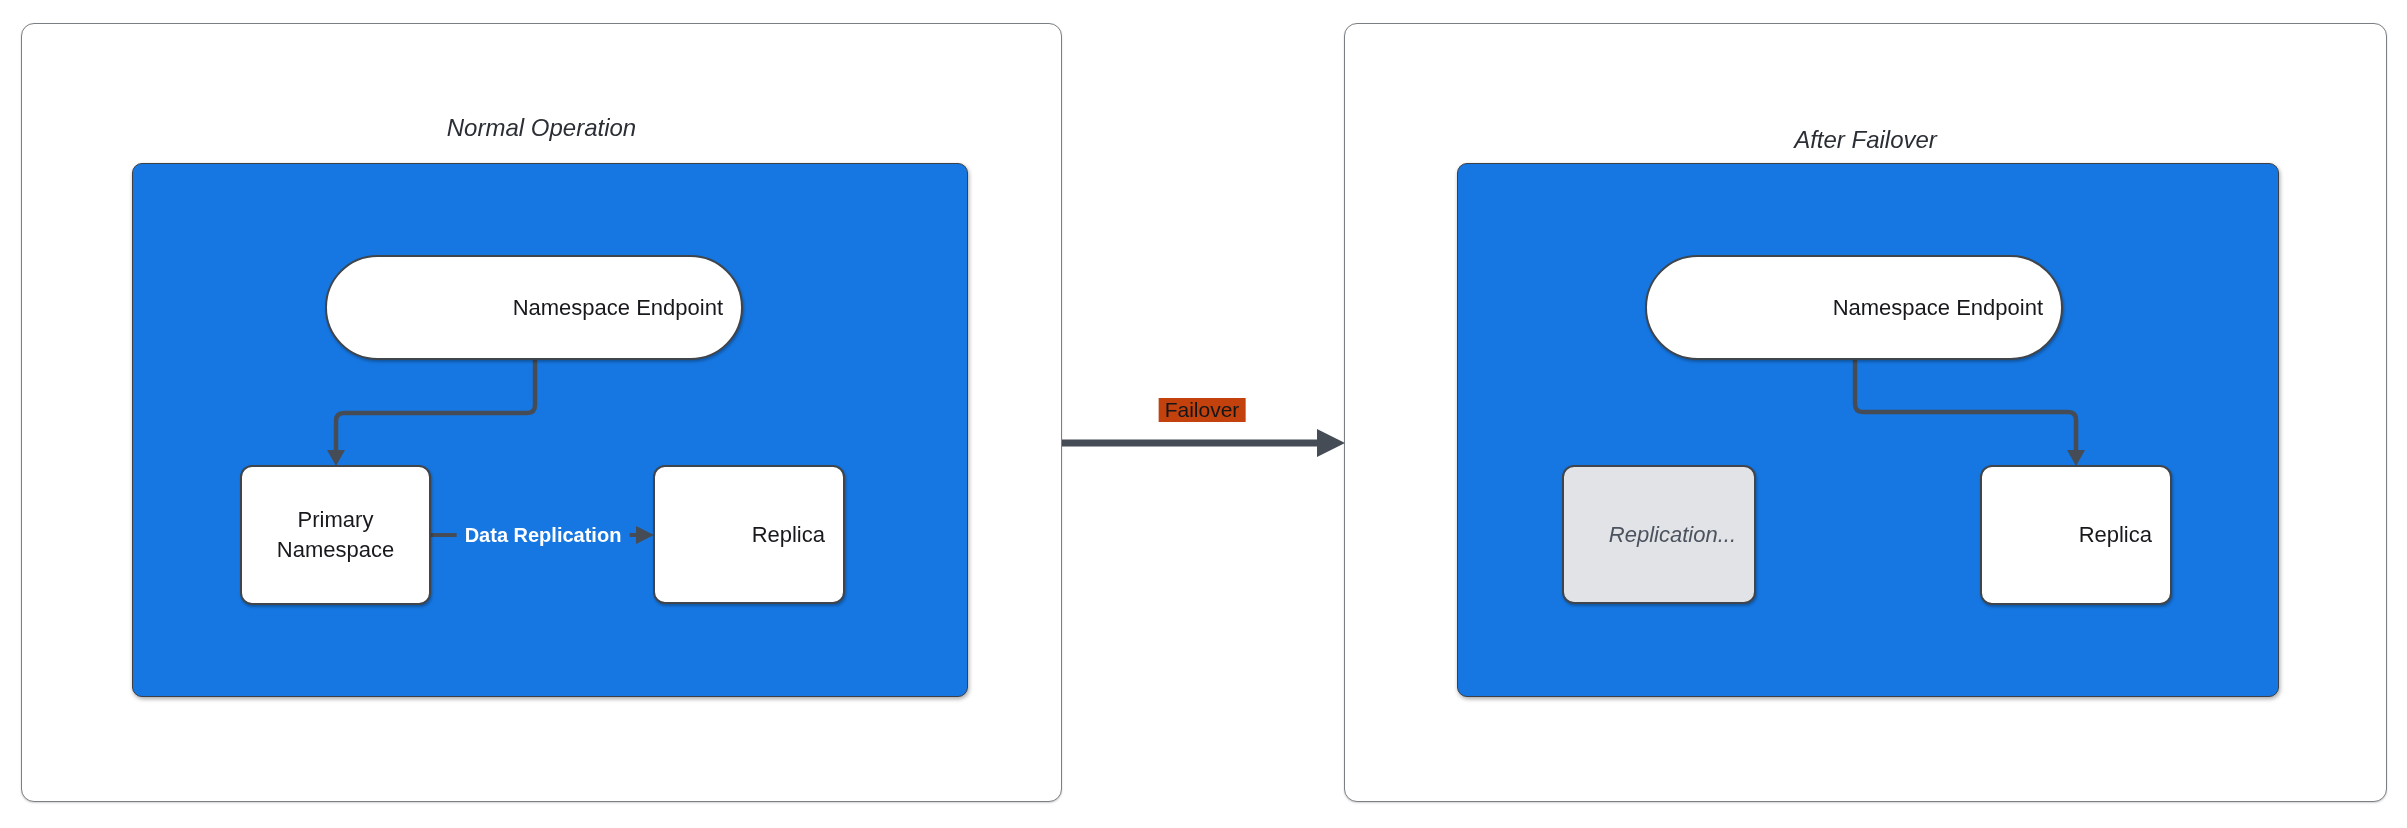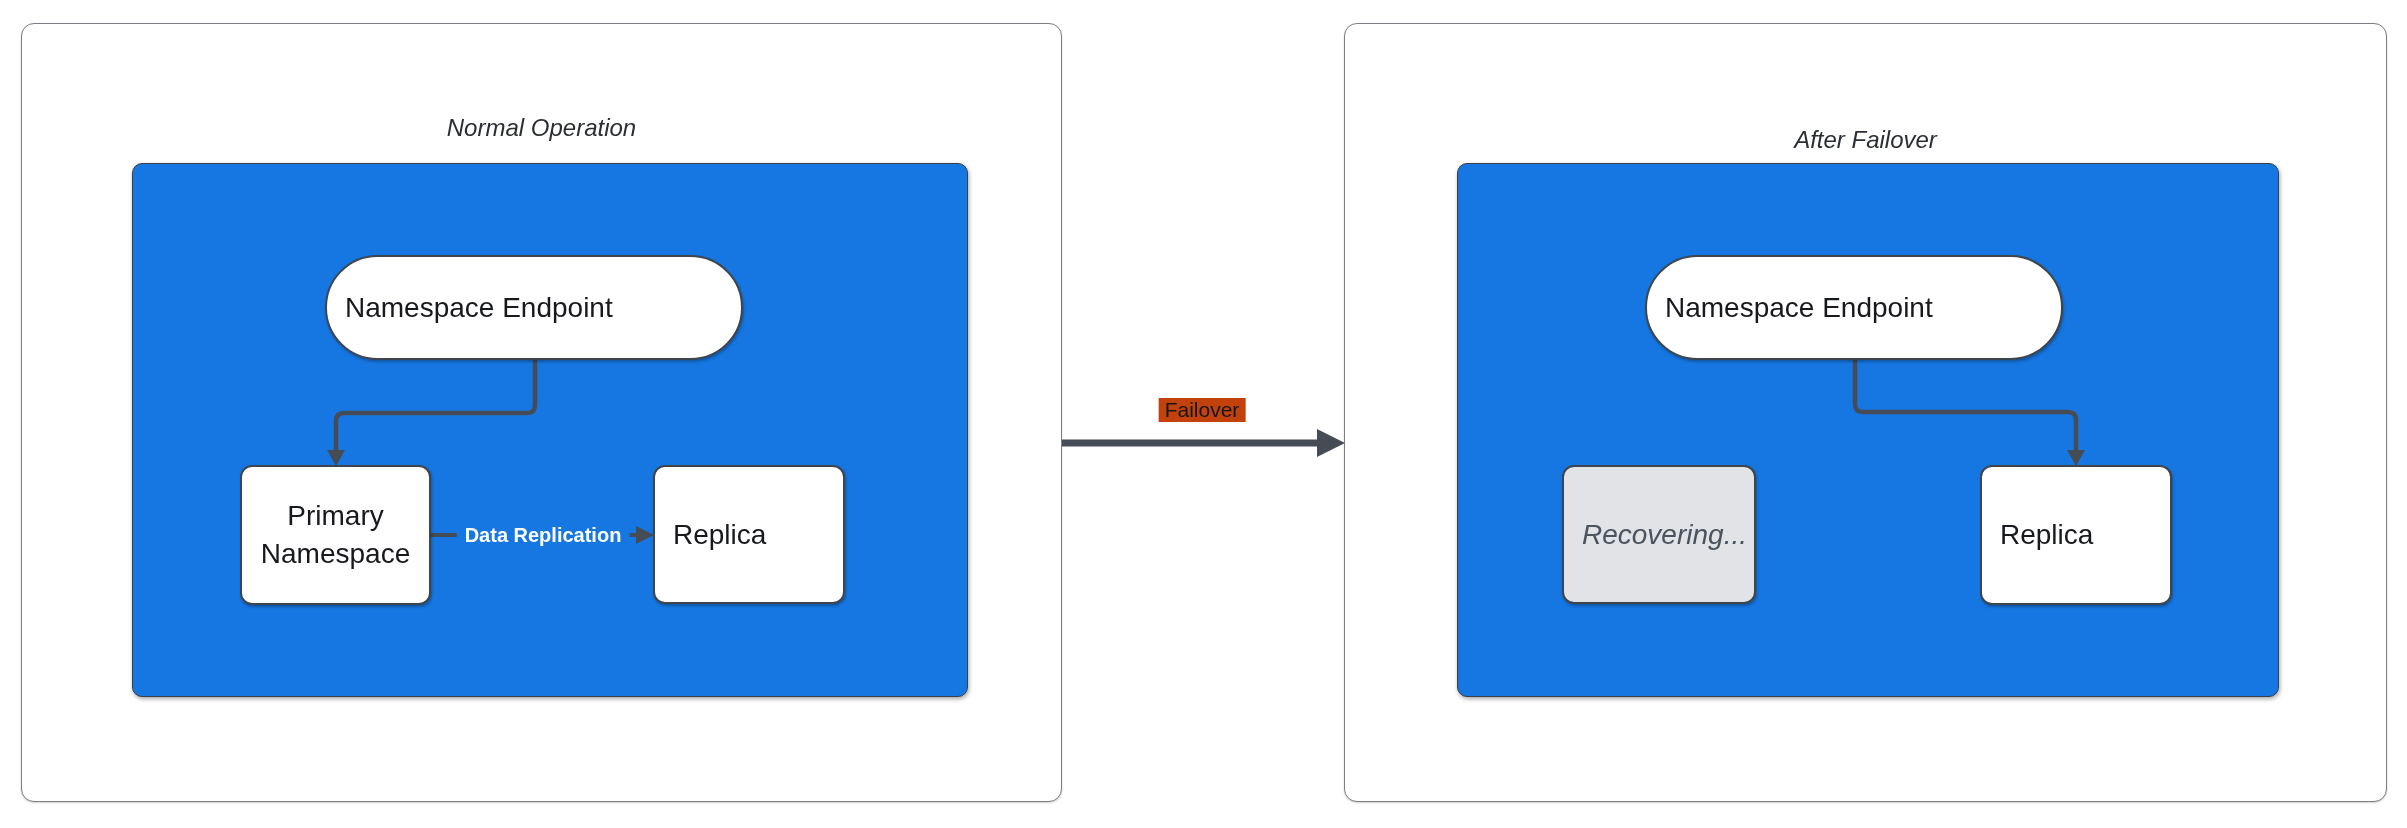--- a/index.html
+++ b/index.html
@@ -29,22 +29,22 @@
     position:absolute;left:0;right:0;text-align:center;
     font-size:24px;font-style:italic;color:var(--title_text);
   }
   .container-box{
     position:absolute;background:var(--container_blue);
     border:1px solid #3A4046;border-radius:10px;
     box-shadow:1px 2px 4px rgba(0,0,0,.35);z-index:1;
   }
   .node{
     position:absolute;background:#ffffff;border:2px solid var(--node_border);
-    display:flex;align-items:center;justify-content:flex-start;text-align:center;
-    font-size:28px;color:var(--node_text);line-height:1.35;
+    display:flex;align-items:center;justify-content:flex-end;text-align:center;
+    font-size:22px;color:var(--node_text);line-height:1.35;
     box-shadow:1px 2px 3px rgba(0,0,0,.28);z-index:3;padding:0 18px;
   }
   .node.pill{border-radius:53px;}
   .node.rect{border-radius:12px;}
   .node.disabled{
     background:var(--disabled_fill);color:var(--disabled_text);font-style:italic;
   }
   .edge-layer{position:absolute;left:0;top:0;z-index:2;}
   .edge-layer path{fill:none;stroke:var(--connector_dark);stroke-width:4.5;}
   .edge-layer line.thin{stroke:var(--connector_dark);stroke-width:4;}
@@ -99,21 +99,21 @@
     <span>Primary Namespace</span>
   </div>
   <div class="node rect" style="left:653px;top:465px;width:192px;height:139px;">
     <span>Replica</span>
   </div>
 
   <div class="node pill" style="left:1645px;top:255px;width:418px;height:105px;">
     <span>Namespace Endpoint</span>
   </div>
   <div class="node rect disabled" style="left:1562px;top:465px;width:194px;height:139px;">
-    <span>Recovering...</span>
+    <span>Replication...</span>
   </div>
   <div class="node rect" style="left:1980px;top:465px;width:192px;height:140px;">
     <span>Replica</span>
   </div>
 
   <div class="edge-label" style="left:543px;top:535px;">Data Replication</div>
   <div class="arrow-label" style="left:1202px;top:410px;">Failover</div>
 
 </div>
 

